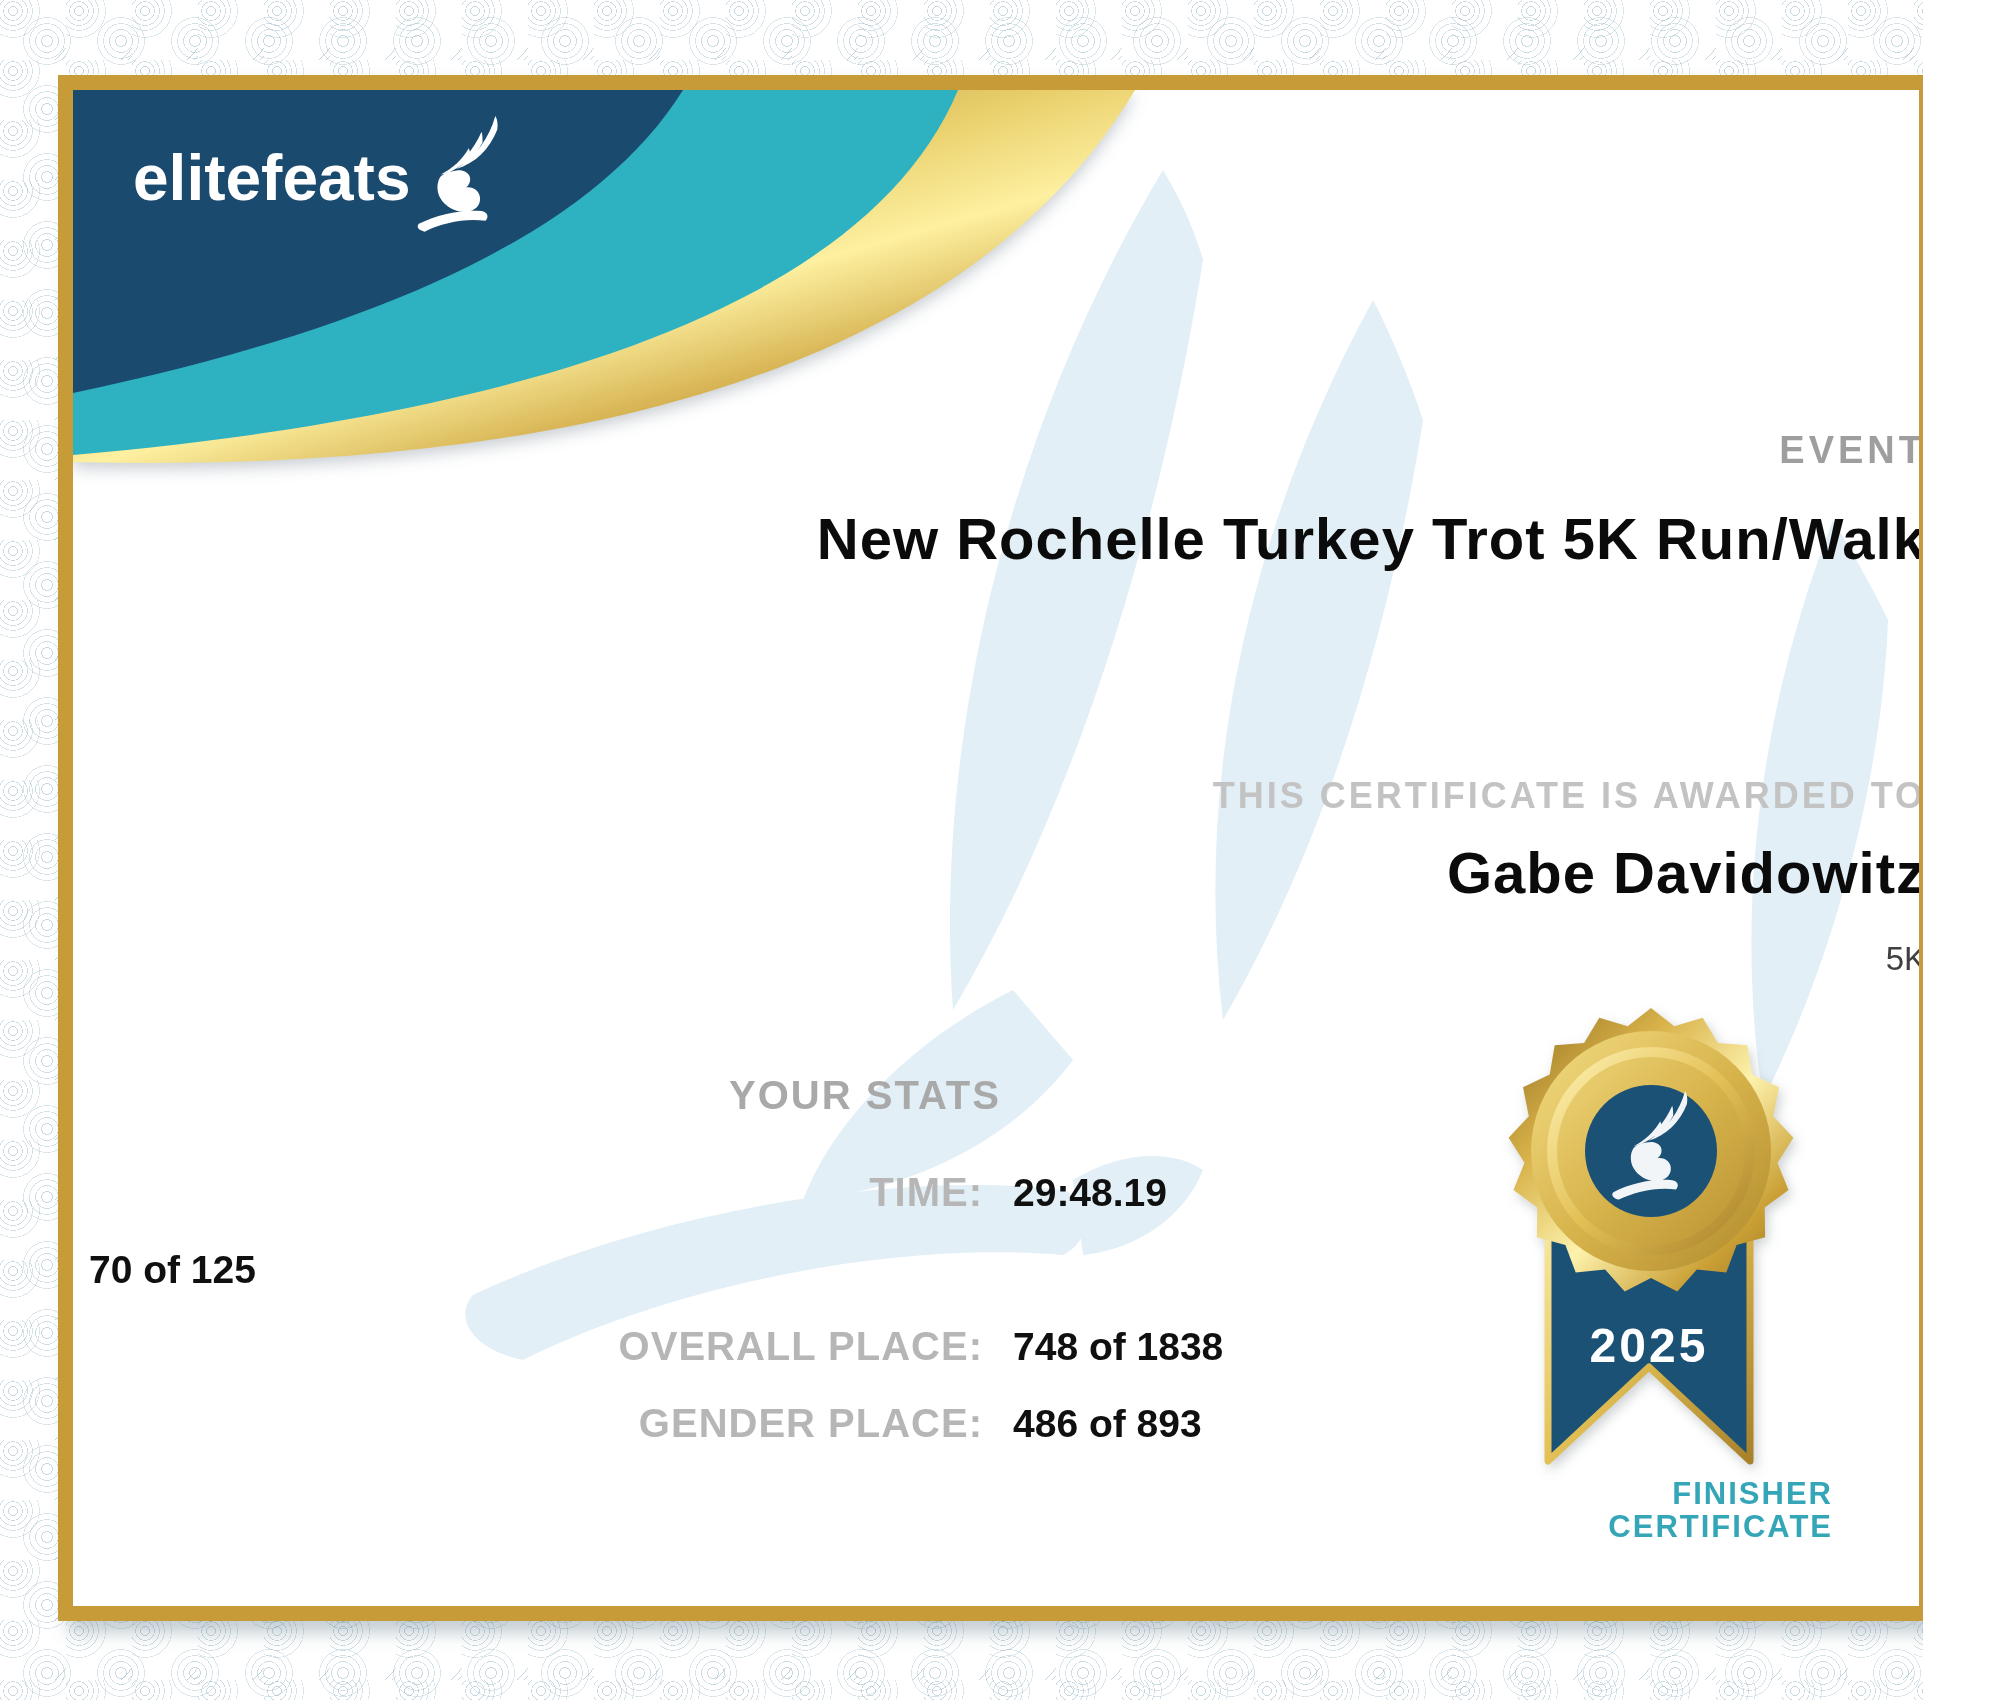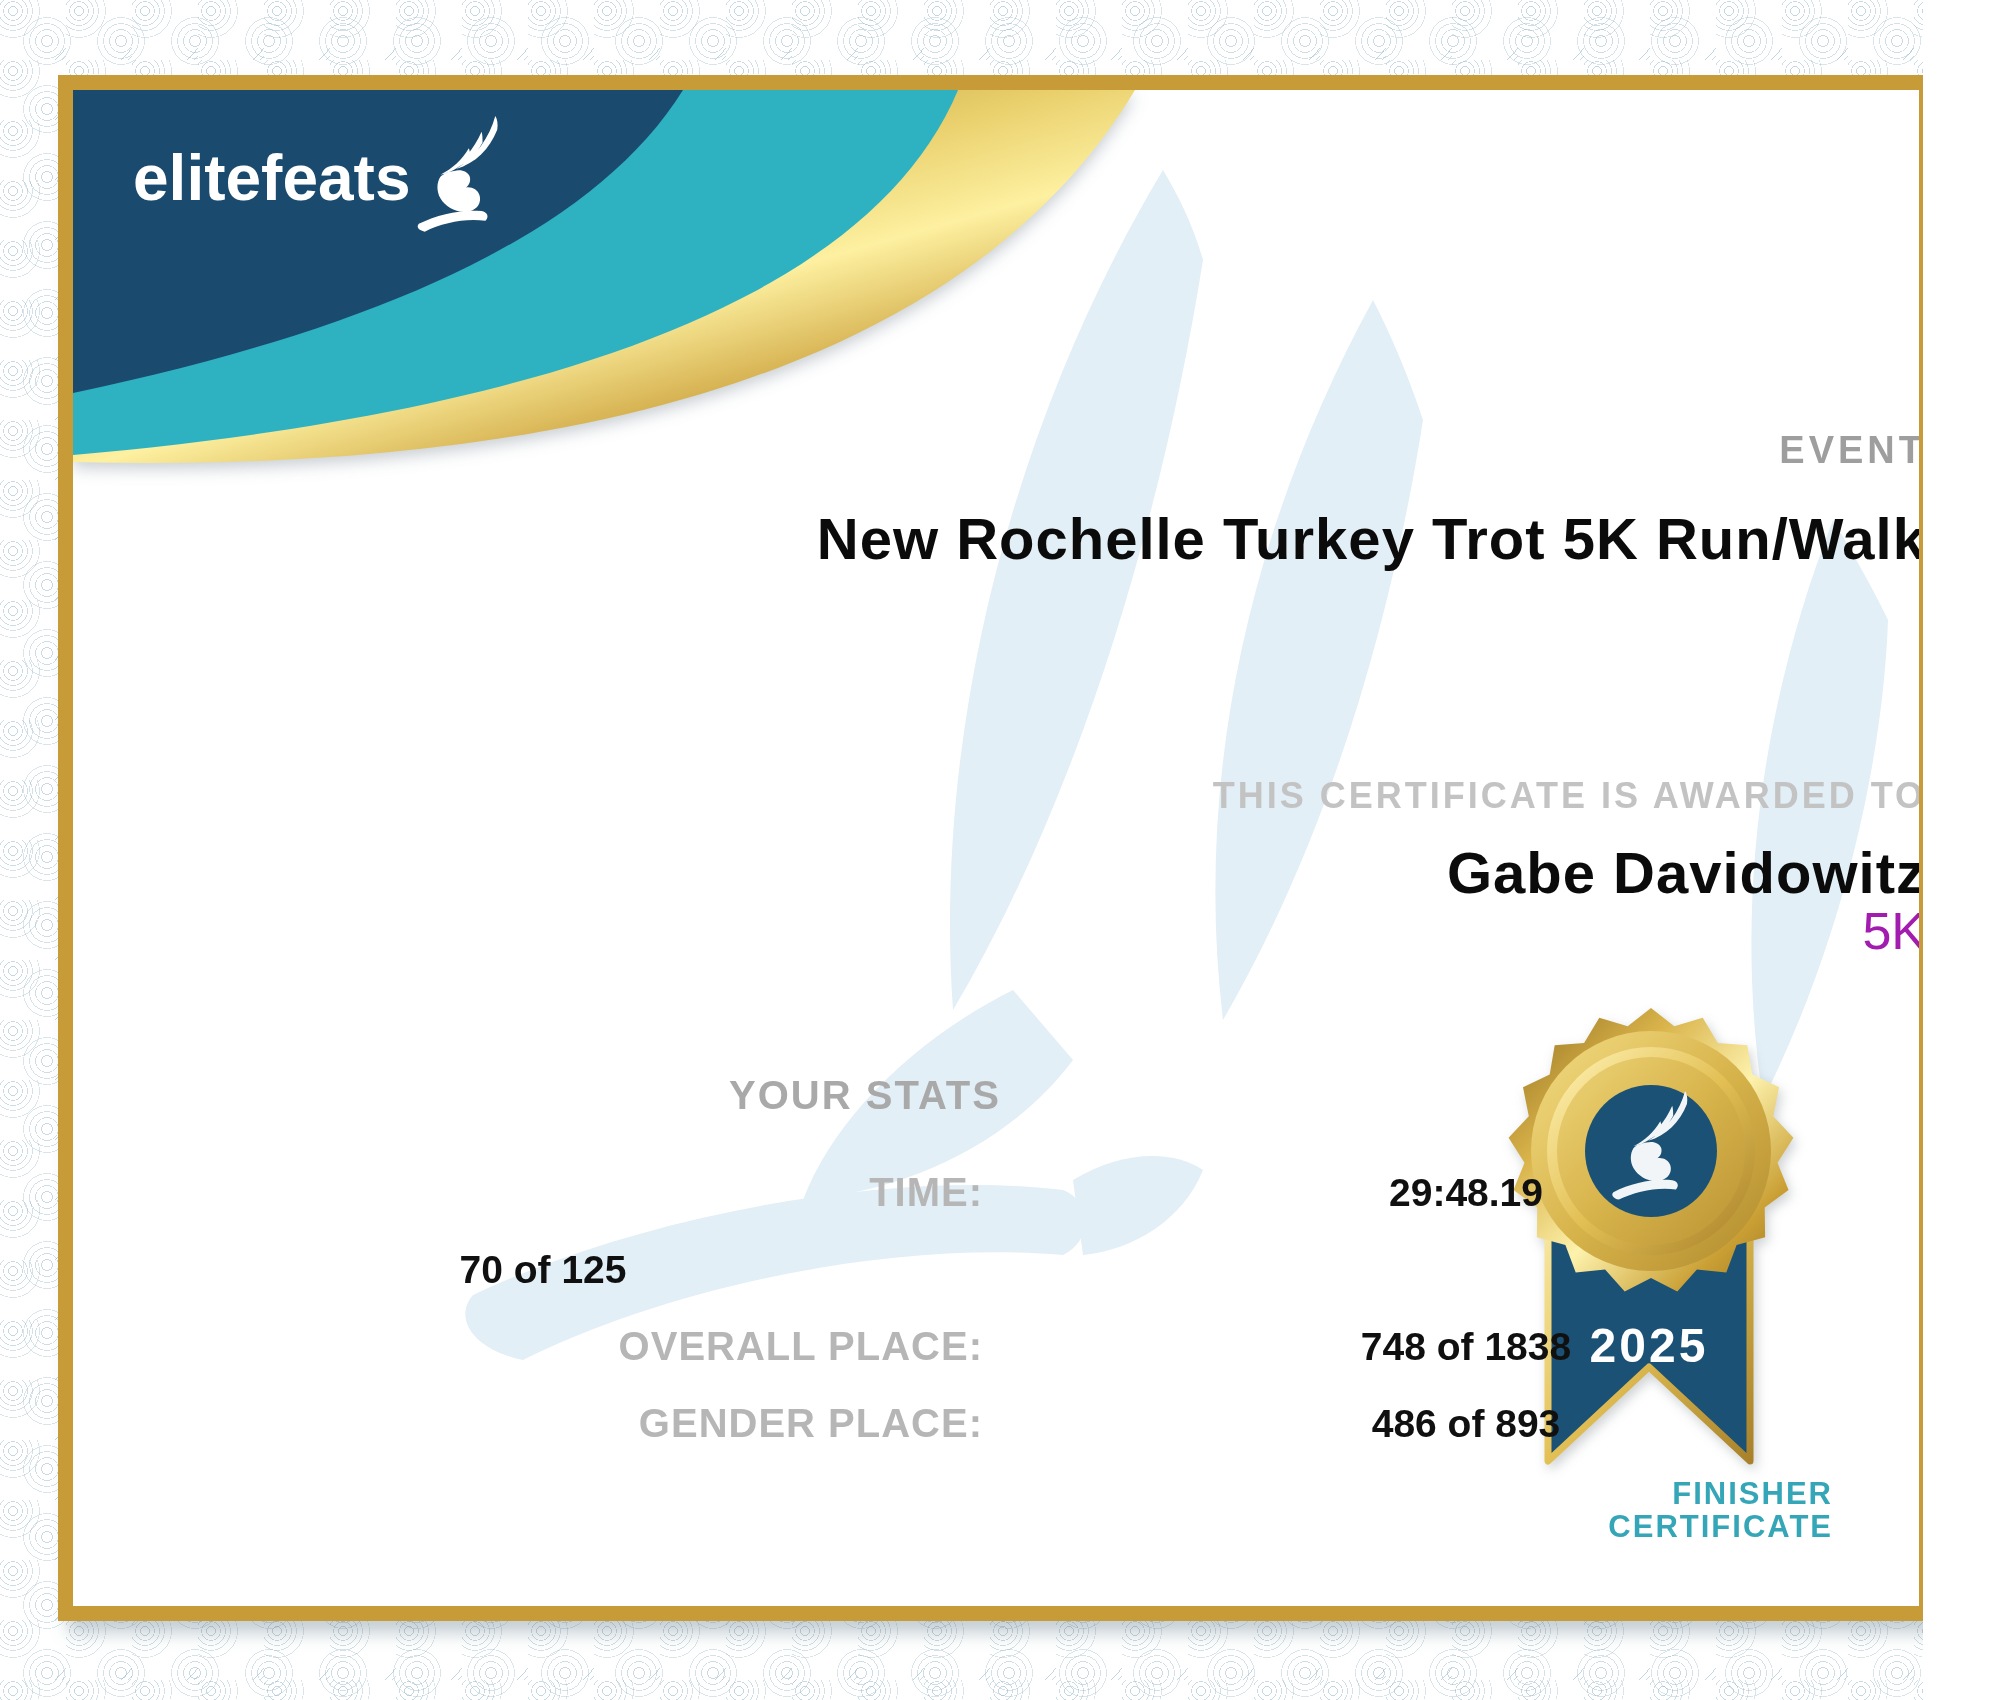--- a/index.html
+++ b/index.html
@@ -33,29 +33,29 @@
   .logo-text{
     position:absolute;left:60px;top:56px;width:400px;
     font-size:64px;font-weight:bold;color:#ffffff;letter-spacing:0px;line-height:64px;
   }
   .center-stack{position:absolute;left:0;top:0;width:1846px;transform:translateX(7px);}
   .txt{position:absolute;left:0;right:0;text-align:right;white-space:nowrap;}
   .event-label{top:340px;font-size:38px;line-height:40px;font-weight:bold;letter-spacing:4px;color:#9e9e9e;}
   .event-title{top:413px;font-size:58px;line-height:72px;font-weight:bold;letter-spacing:1px;color:#0b0b0b;}
   .award-intro{top:686px;font-size:36px;line-height:40px;font-weight:bold;letter-spacing:3px;color:#c3c3c3;}
   .recipient{top:752px;font-size:58px;line-height:62px;font-weight:bold;letter-spacing:1px;color:#0b0b0b;}
-  .distance{top:816px;font-size:52px;line-height:50px;font-weight:normal;color:#a21caf;}
+  .distance{top:844px;font-size:33px;line-height:50px;font-weight:normal;color:#404040;}
   .stats-heading{
     position:absolute;left:0;top:983px;width:1584px;text-align:center;white-space:nowrap;
     font-size:40px;font-weight:bold;letter-spacing:2px;color:#a9a9a9;
   }
   .stats-table{position:absolute;left:0;top:1064px;width:1846px;}
   .stat-row{display:grid;grid-template-columns:924px auto;height:77px;line-height:77px;white-space:nowrap;}
   .stat-label{text-align:right;padding-right:14px;font-size:40px;font-weight:bold;letter-spacing:1px;color:#b6b6b6;}
-  .stat-value{text-align:center;padding-left:16px;font-size:39px;font-weight:bold;color:#101010;}
+  .stat-value{text-align:left;padding-left:16px;font-size:39px;font-weight:bold;color:#101010;}
   .badge-year{
     position:absolute;left:1475px;top:1228px;width:202px;text-align:center;
     font-size:48px;font-weight:bold;letter-spacing:3px;color:#ffffff;white-space:nowrap;
   }
   .badge-caption{
     position:absolute;left:1390px;top:1387px;width:370px;text-align:right;
     font-size:31px;line-height:33px;font-weight:bold;letter-spacing:2px;color:#35A6B7;white-space:nowrap;
   }
 </style>
 </head>

